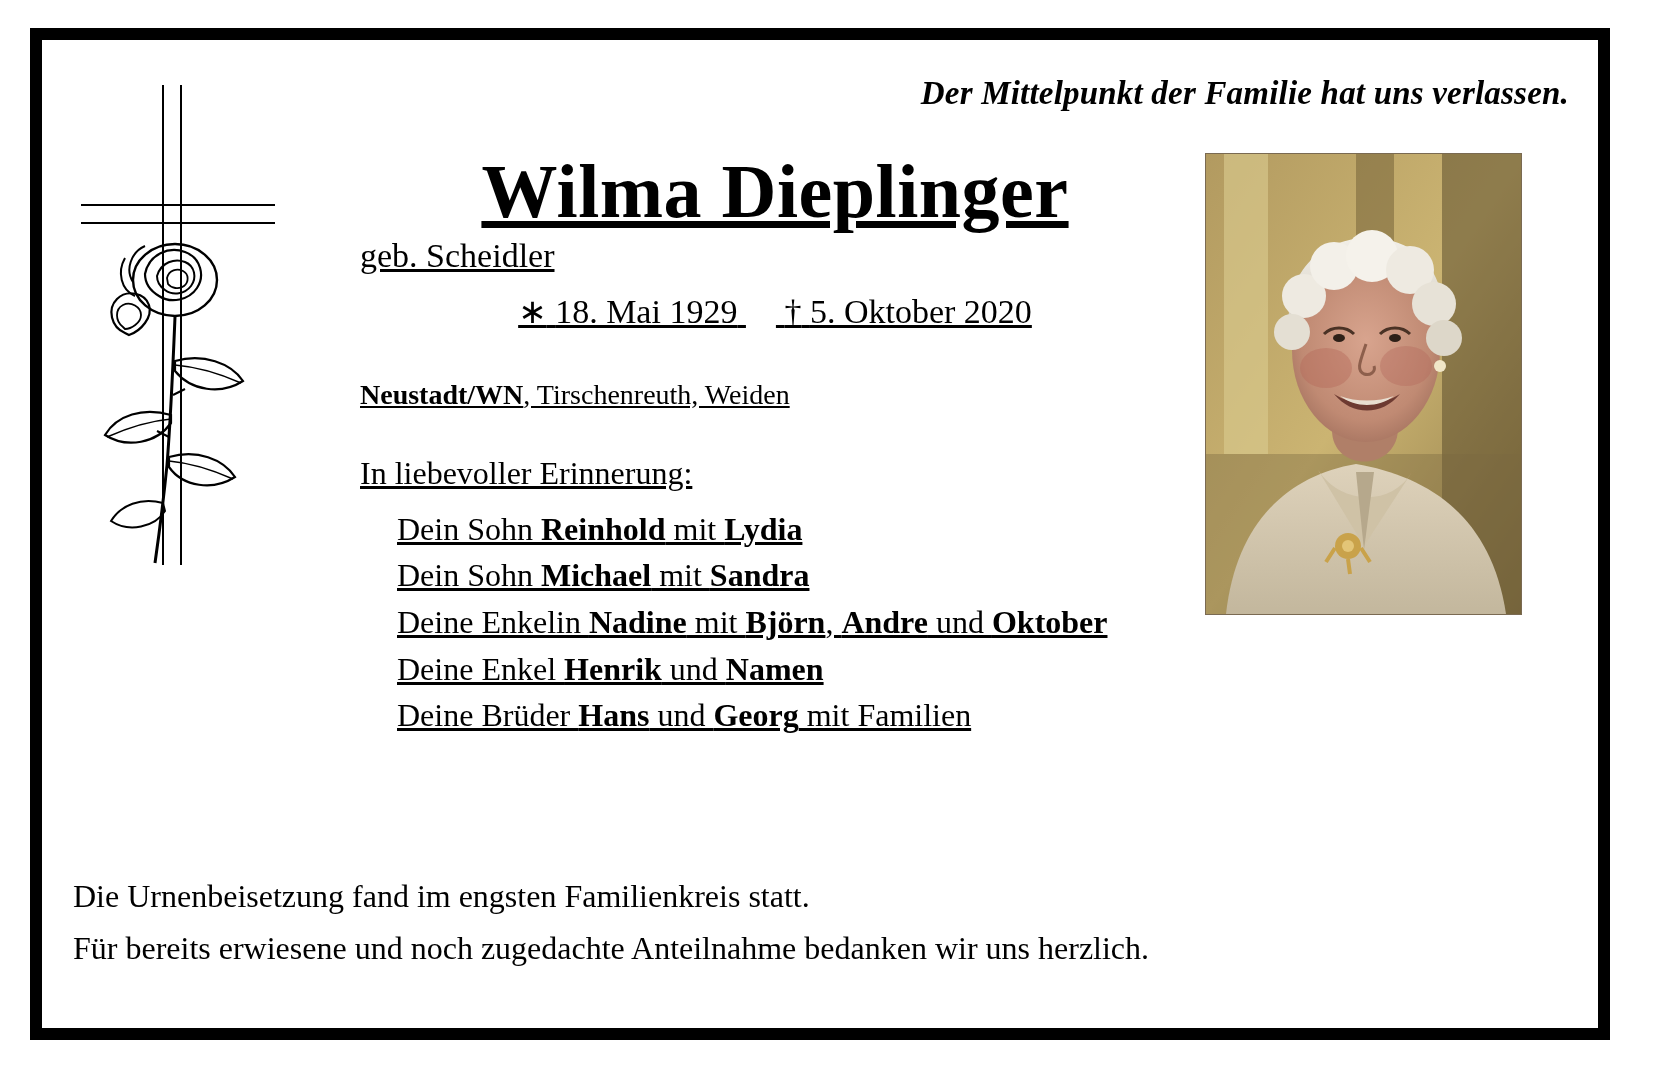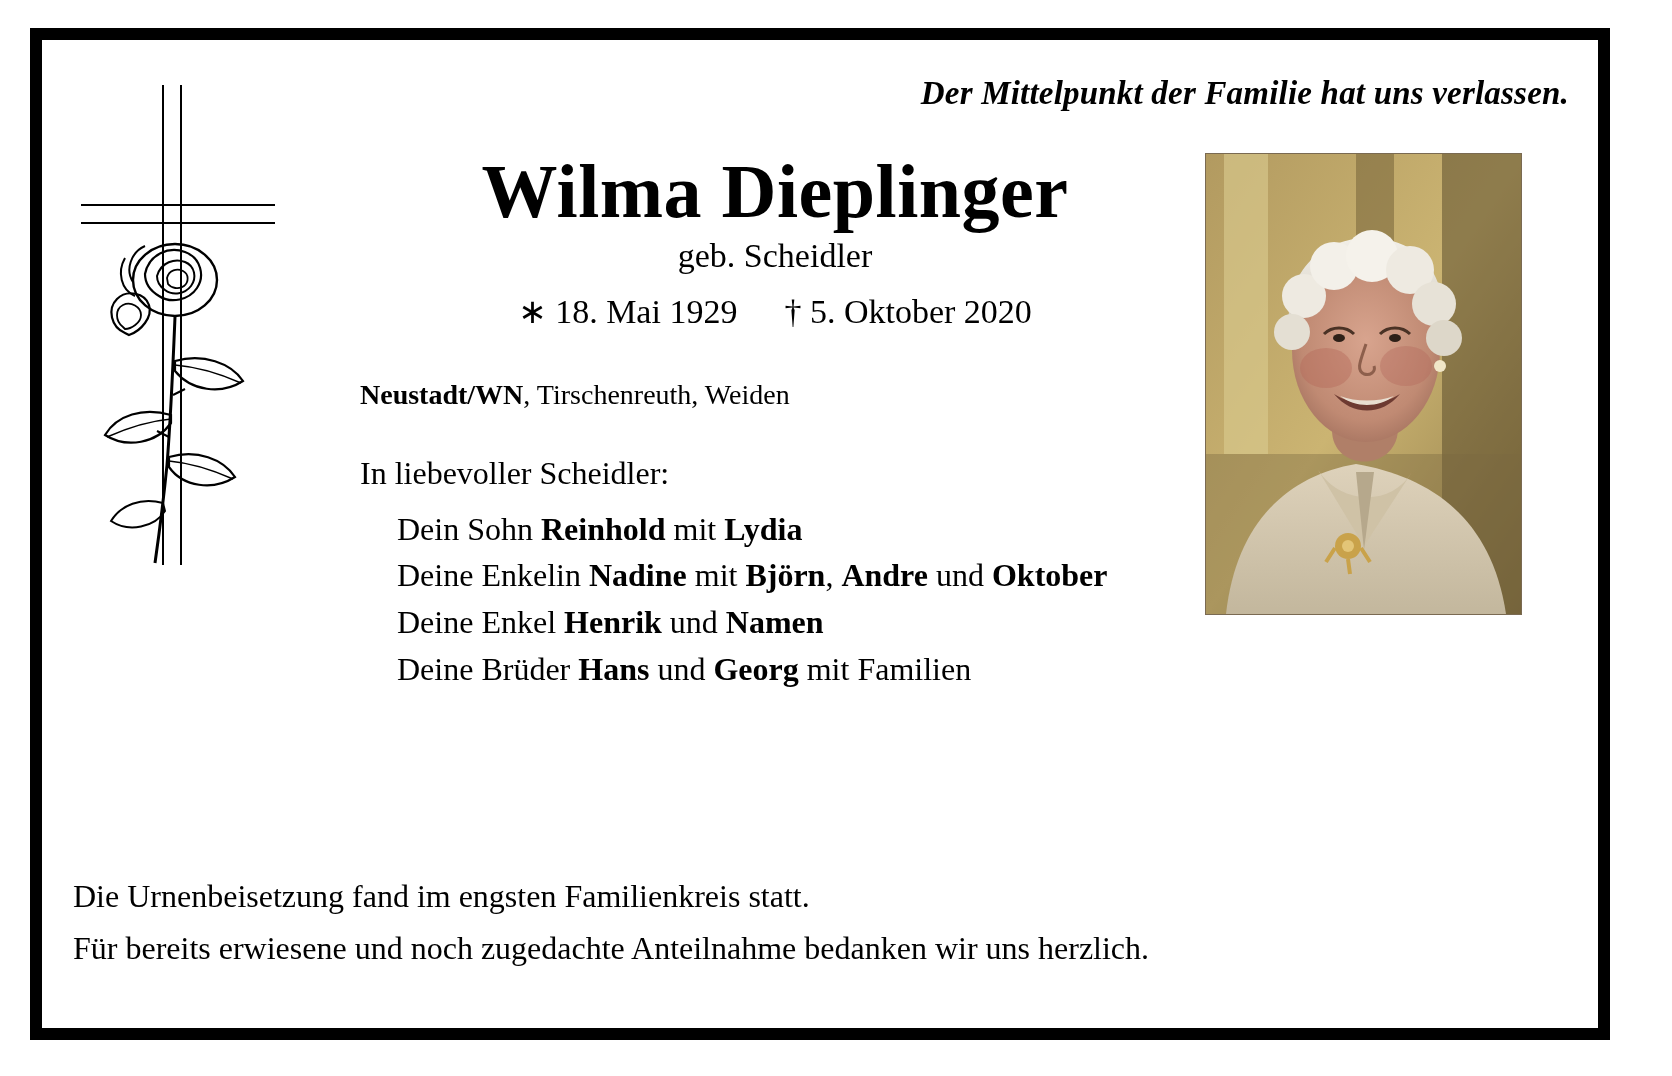--- a/index.html
+++ b/index.html
@@ -80,33 +80,34 @@
   }
   .portrait svg { display: block; }
 
   
   .maincol {
     position: absolute;
     left: 315px;
     top: 110px;
     width: 830px;
     text-align: left;
+    text-decoration: underline;
   }
   .name {
     font-size: 76px;
     font-weight: bold;
     letter-spacing: 0.5px;
     line-height: 1.02;
     text-align: center;
     margin: 0 0 6px 0;
     white-space: nowrap;
   }
   .born {
     font-size: 34px;
-    text-align: center;
+    text-align: left;
     margin: 0 0 16px 0;
   }
   .dates {
     font-size: 34px;
     text-align: center;
     margin: 4px 0 48px 0;
     white-space: nowrap;
   }
   .dates .sep { display: inline-block; width: 30px; }
   .places {
@@ -263,24 +264,27 @@
         <div class="dates">
           <span>∗</span>
           <span>18. Mai 1929</span>
           <span class="sep"></span>
           <span>†</span>
           <span>5. Oktober 2020</span>
         </div>
         <div class="places">
           <b>Neustadt/WN</b><span>, Tirschenreuth, Weiden</span>
         </div>
-        <div class="memory-head">In liebevoller Scheidler:</div>
+        <div class="memory-head">In liebevoller Erinnerung:</div>
         <div class="family-list">
           <div>
             <span>Dein Sohn </span><b>Reinhold</b><span> mit </span><b>Lydia</b><span></span>
+          </div>
+          <div>
+            <span>Dein Sohn </span><b>Michael</b><span> mit </span><b>Sandra</b><span></span>
           </div>
           <div>
             <span>Deine Enkelin </span><b>Nadine</b><span> mit </span><b>Björn</b><span>, </span><b>Andre</b><span> und </span><b>Oktober</b>
           </div>
           <div>
             <span>Deine Enkel </span><b>Henrik</b><span> und </span><b>Namen</b><span></span>
           </div>
           <div>
             <span>Deine Brüder </span><b>Hans</b><span> und </span><b>Georg</b><span> mit Familien</span>
           </div>

